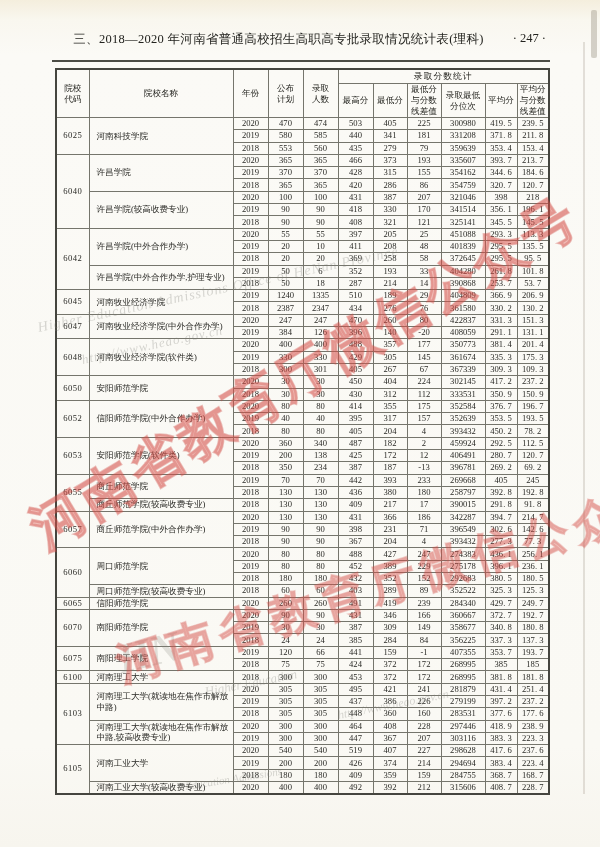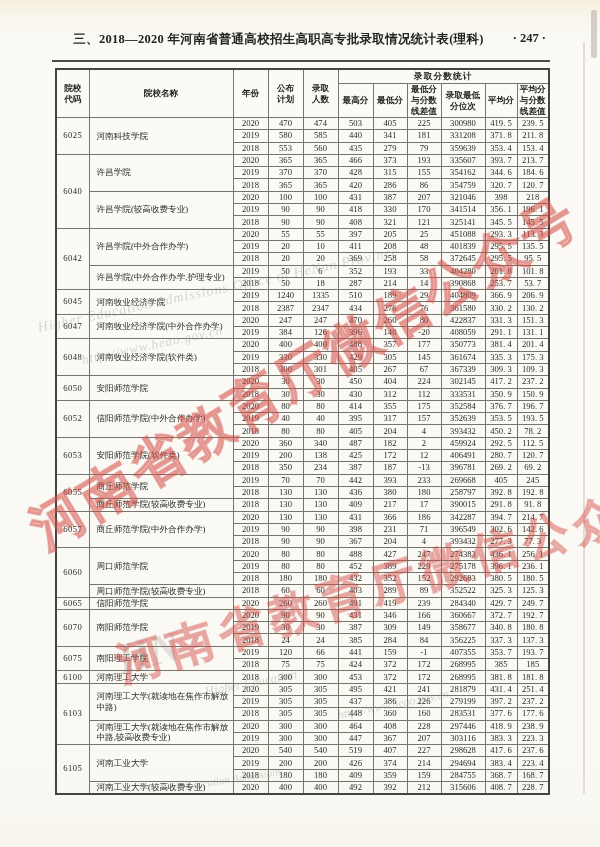--- a/index.html
+++ b/index.html
@@ -7,39 +7,39 @@
     width:600px;height:847px;
     font-family:"Liberation Serif","DejaVu Serif",serif;
     background:#fbfaf6;
   }
   .page{
     position:relative;width:600px;height:847px;overflow:hidden;
     background:linear-gradient(180deg,#f4eedd 0px,#f9f7ef 20px,#fbfaf6 55px,#faf9f4 88%,#f7f5ee 100%);
   }
   .title{
     position:absolute;top:31px;left:52px;right:95px;text-align:center;
-    font-size:12.5px;font-weight:bold;color:#23231f;letter-spacing:.3px;white-space:nowrap;
+    font-size:12.5px;font-weight:normal;color:#23231f;letter-spacing:.3px;white-space:nowrap;
   }
   .pagenum{
-    position:absolute;top:31px;right:54px;font-size:12.5px;font-weight:bold;color:#23231f;
+    position:absolute;top:31px;right:54px;font-size:12.5px;font-weight:normal;color:#23231f;
   }
   .title-rule{
     position:absolute;top:60px;left:52px;width:498px;height:2px;background:#4c4c45;
   }
   table.main{
     position:absolute;top:68px;left:55px;width:493px;
     border-collapse:collapse;table-layout:fixed;
     color:#2b2b27;z-index:2;background:transparent;
   }
   table.main th,table.main td{
     border:1px solid #75756c;padding:0;text-align:center;vertical-align:middle;
   }
   table.main{border:2px solid #45453f;}
   thead th{
-    font-weight:bold;font-size:8.6px;line-height:1.25;white-space:pre-line;color:#24241f;
+    font-weight:normal;font-size:8.6px;line-height:1.25;white-space:pre-line;color:#24241f;
   }
   thead tr.sub th{height:33px;}
   thead th.group-h{height:13px;font-size:8.8px;letter-spacing:1px;}
   tbody tr{height:12.3px;}
   tbody td{font-size:8.6px;line-height:1.05;color:#292925;}
   tbody td.name-cell{text-align:left;padding:0 2px 0 7px;line-height:1.25;margin-left:32px;}
   tbody td.code-cell{letter-spacing:.5px;}
 
   .wm-red{
     position:absolute;z-index:6;pointer-events:none;font-weight:bold;

